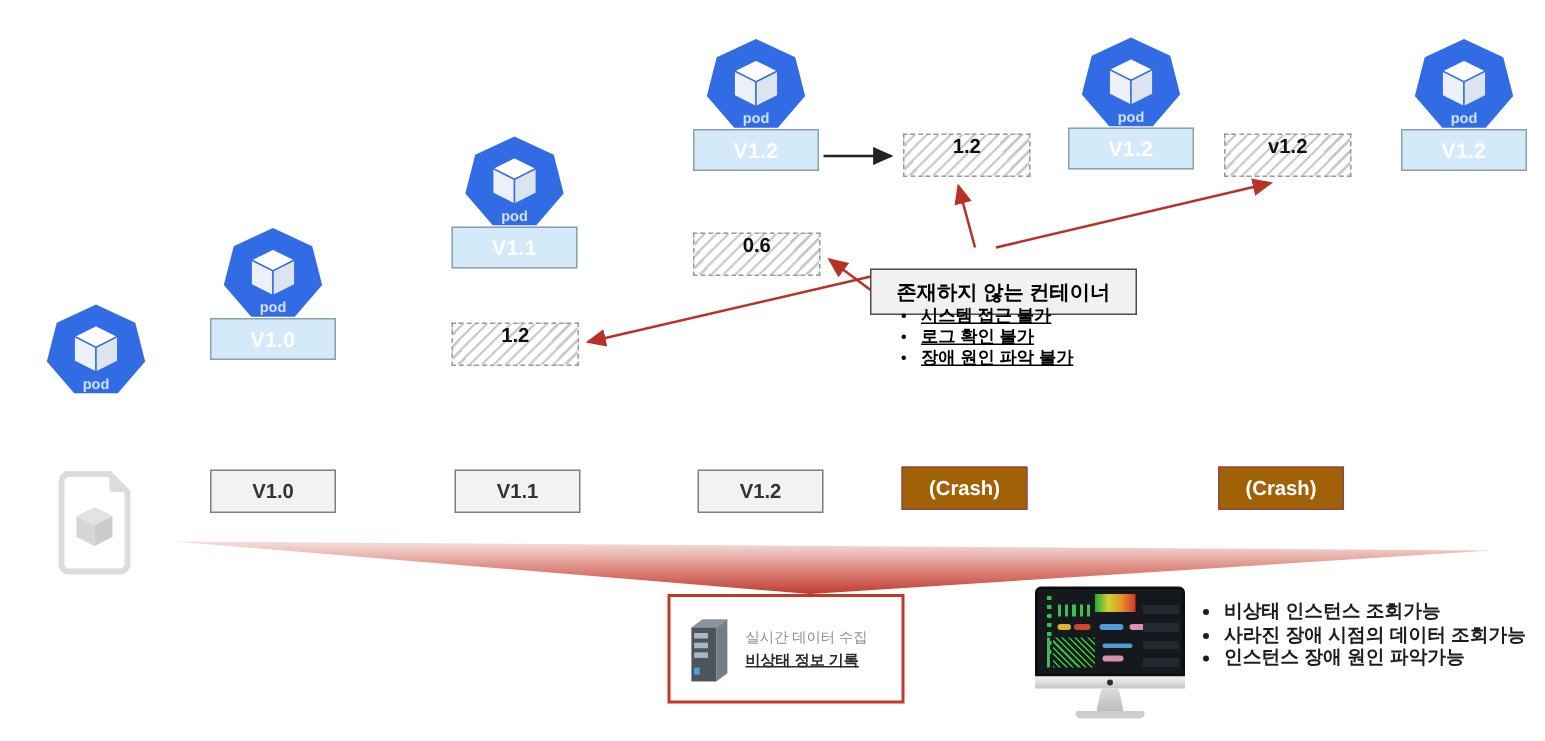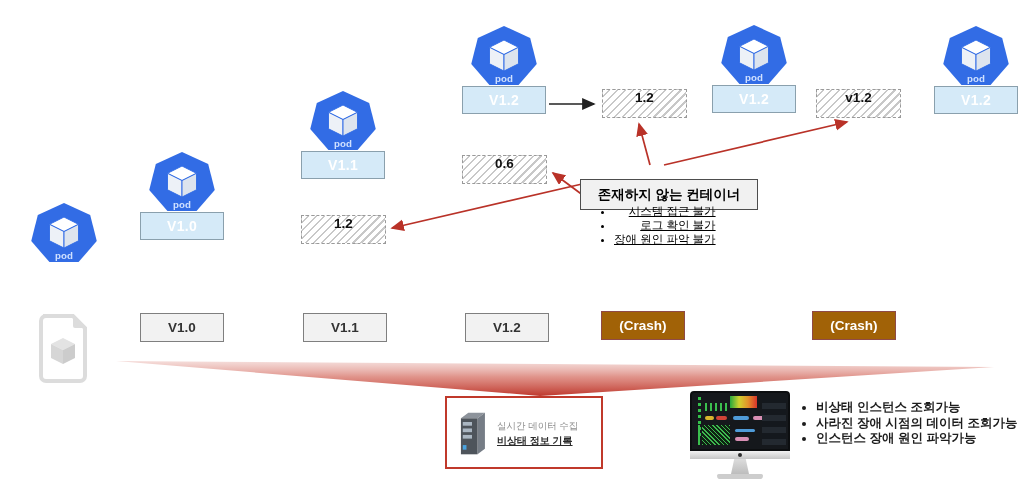--- a/index.html
+++ b/index.html
@@ -21,21 +21,21 @@
          display:flex;align-items:flex-start;justify-content:center;
          font-weight:bold;font-size:13.5px;color:#101010;}
   .ghost span{background:transparent;padding:0 2px;}
 
   
   .callout{position:absolute;left:580px;top:166px;width:178px;height:31px;box-sizing:border-box;
            background:#f1f1f1;border:1.6px solid #4d4d4d;
            display:flex;align-items:center;justify-content:center;
            font-weight:bold;font-size:13.5px;color:#000;margin-top:13px;}
   .callout-list{position:absolute;left:600px;top:205px;margin:0;padding-left:14px;list-style:disc;}
-  .callout-list li{font-size:11.5px;font-weight:normal;color:#000;line-height:13.8px;text-align:right;}
+  .callout-list li{font-size:11.5px;font-weight:bold;color:#000;line-height:13.8px;}
   .callout-list li span{text-decoration:underline;}
 
   
   .vbox{position:absolute;width:84px;height:29px;box-sizing:border-box;
         background:#f2f2f2;border:1.6px solid #7f7f7f;
         display:flex;align-items:center;justify-content:center;
         font-weight:bold;font-size:13.5px;color:#333;}
   .vbox.crash{background:#a16207;border-color:#8f4a47;color:#ffffff;}
 
   

